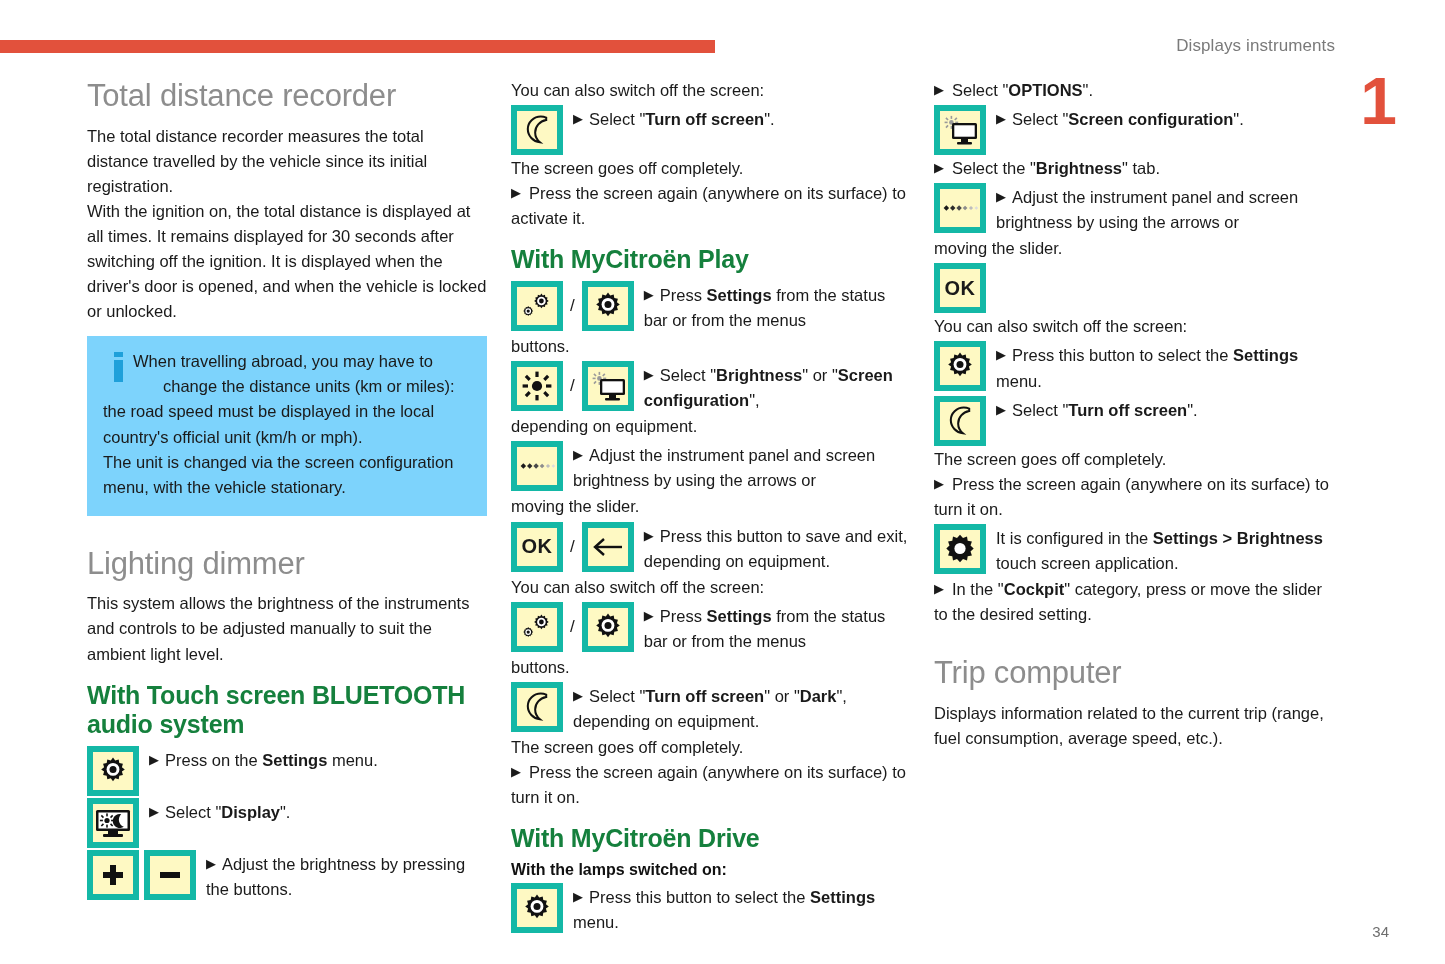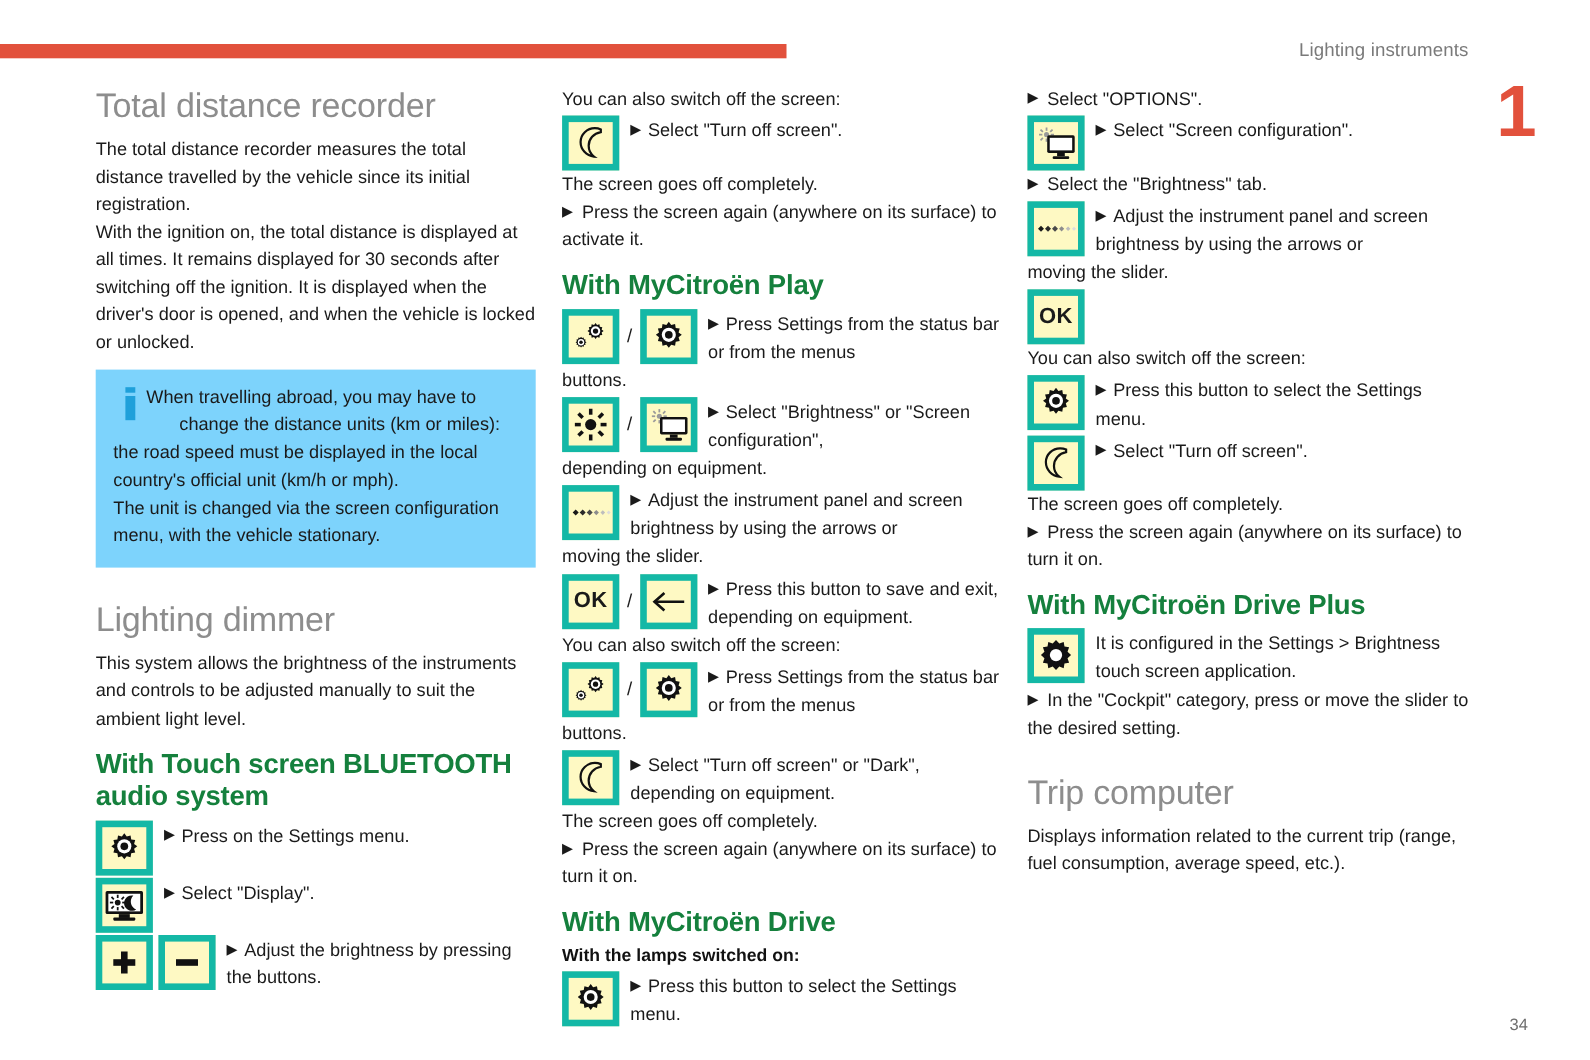--- a/index.html
+++ b/index.html
@@ -94,21 +94,21 @@
     line-height: 1.3;
   }
   p.body {
     font-size: 16.5px;
     line-height: 1.52;
     margin: 0 0 0 0;
     color: #1a1a1a;
   }
   p.body + p.body { margin-top: 0; }
 
-  .b { font-weight: normal; }
+  .b { font-weight: bold; }
 
   
   .arrow {
     display: inline-block;
     font-size: 13px;
     line-height: 1;
     transform: translateY(-2px);
     margin-right: 6px;
   }
   .bullet-line {
@@ -193,21 +193,21 @@
   }
   .i-stem {
     width: 9px; height: 22px; background: #1fa0da;
   }
   .clearb { clear: both; }
 </style>
 </head>
 <body>
 
 <div class="red-rule"></div>
-<div class="header-title">Lighting instruments</div>
+<div class="header-title">Displays instruments</div>
 <div class="chapter-num">1</div>
 <div class="page-num">34</div>
 
 <div class="cols">
 
   <div class="col col-1">
 
     <h1 class="sec">Total distance recorder</h1>
 
     <p class="body">The total distance recorder measures the total distance travelled by the vehicle since its initial registration.</p>
@@ -601,21 +601,20 @@
         </div>
       </div>
       <div class="txt">
         <span class="arrow">▶</span><span>Select "<span class="b">Turn off screen</span>".</span>
       </div>
     </div>
 
     <p class="body">The screen goes off completely.</p>
     <p class="bullet-line"><span class="arrow">▶</span><span>Press the screen again (anywhere on its surface) to turn it on.</span></p>
 
-    <h2 class="sub">With MyCitroën Drive Plus</h2>
 
     <div class="iconrow">
       <div class="icons">
         <div class="ibox">
           <svg width="32" height="32" viewBox="0 0 32 32" aria-hidden="true">
             <g fill="#111">
               <path d="M16 1.8l3 3.2 4-1.4.7 4.2 4.2.7-1.4 4 3.2 3-3.2 3 1.4 4-4.2.7-.7 4.2-4-1.4-3 3.2-3-3.2-4 1.4-.7-4.2-4.2-.7 1.4-4-3.2-3 3.2-3-1.4-4 4.2-.7.7-4.2 4 1.4z"></path>
             </g>
             <circle cx="16" cy="15.5" r="5.6" fill="#fff"></circle>
           </svg>

